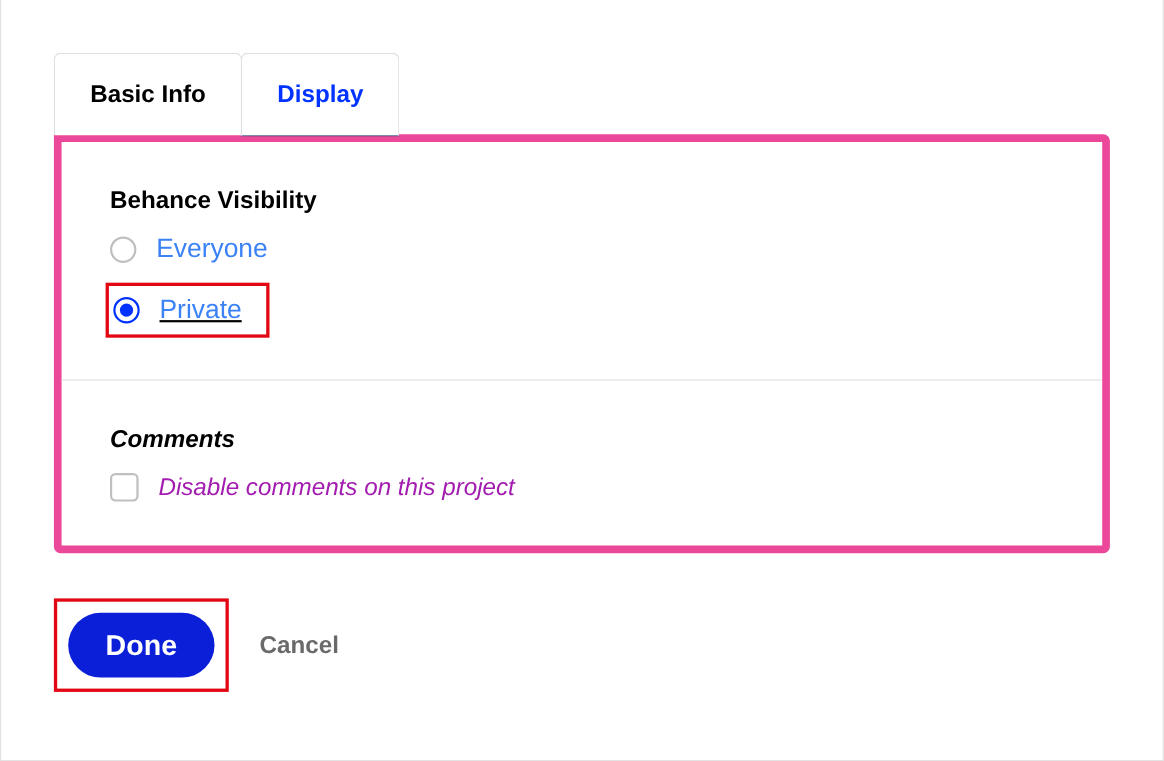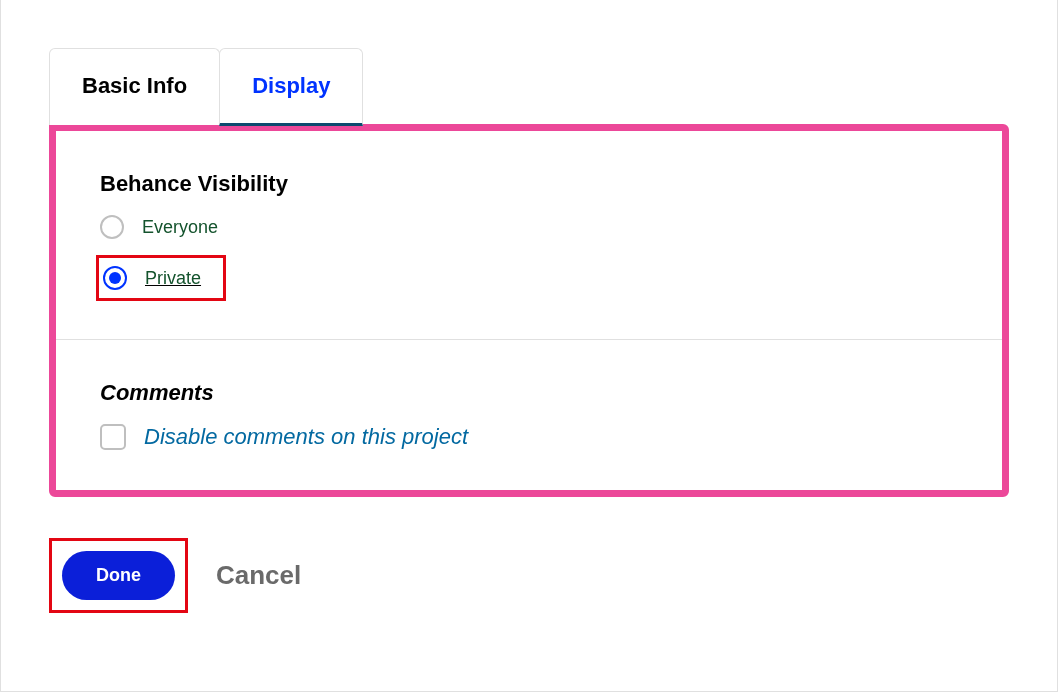--- a/index.html
+++ b/index.html
@@ -34,21 +34,21 @@
       cursor: pointer;
       border: 1px solid #e0e0e0;
       border-bottom: none;
       background: #ffffff;
       margin-right: -1px;
       border-top-left-radius: 6px;
       border-top-right-radius: 6px;
     }
     .tab.active {
       color: #0033ff;
-      border-bottom: 3px solid #0c4a6e;
+      border-bottom: 1px solid #0c4a6e;
       margin-bottom: -1px;
     }
     .panel {
       border: 7px solid #ec4899;
       border-radius: 0 6px 6px 6px;
       position: relative;
       top: -1px;
       z-index: 1;
     }
     .section {
@@ -91,22 +91,22 @@
       position: absolute;
       top: 50%;
       left: 50%;
       transform: translate(-50%, -50%);
       width: 12px;
       height: 12px;
       background: #0033ff;
       border-radius: 50%;
     }
     .radio-label {
-      font-size: 18px;
-      color: #14532d;
+      font-size: 24px;
+      color: #3b82f6;
     }
     .highlight-box {
       border: 3px solid #e30613;
       padding: 8px 22px 8px 0;
       margin-left: -4px;
       margin-top: -2px;
       margin-bottom: -2px;
       display: inline-flex;
       align-items: center;
       gap: 18px;
@@ -126,48 +126,48 @@
     }
     .checkbox-square {
       width: 26px;
       height: 26px;
       border: 2px solid #bfbfbf;
       border-radius: 5px;
       flex-shrink: 0;
     }
     .checkbox-label {
       font-size: 22px;
-      color: #0369a1;
+      color: #a21caf;
     }
     .footer {
       margin-top: 40px;
       display: flex;
       align-items: center;
       gap: 28px;
     }
     .done-wrapper {
       border: 3px solid #e30613;
       padding: 10px;
       display: inline-block;
     }
     .done-button {
       background: #0b1fd9;
       color: #ffffff;
-      font-size: 18px;
+      font-size: 26px;
       font-weight: 600;
       border: none;
       padding: 14px 34px;
       border-radius: 999px;
       cursor: pointer;
     }
     .cancel-button {
       background: none;
       border: none;
       color: #6a6a6a;
-      font-size: 26px;
+      font-size: 22px;
       font-weight: 600;
       cursor: pointer;
     }
   </style>
 </head>
 <body>
 
 <div class="container">
   <div class="tabs">
     <div class="tab">Basic Info</div>

